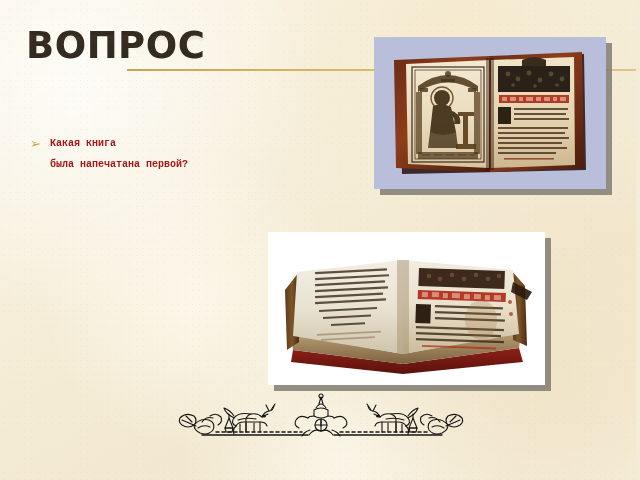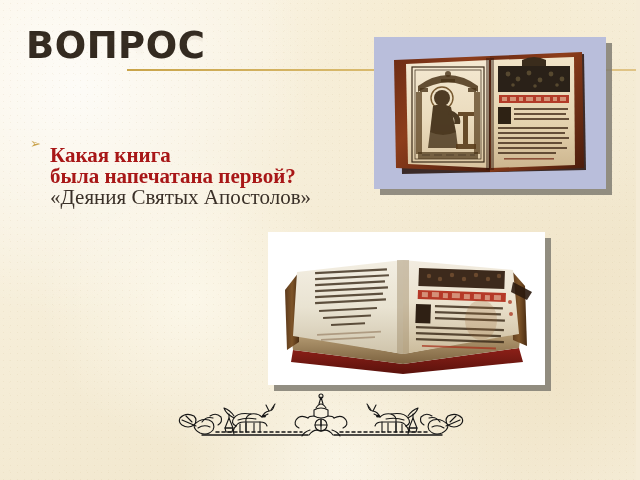--- a/index.html
+++ b/index.html
@@ -104,25 +104,24 @@
     flex: 0 0 auto;
     width: 20px;
     padding-top: 4px;
     font-size: 13px;
     line-height: 1;
     color: #c9a24a;
     text-align: left;
   }
   #bullet-text {
     flex: 1 1 auto;
-    font-family: Liberation Serif, serif;
-    font-size: 21px;
+    font-family: Liberation Mono, monospace;
+    font-size: 10px;
     line-height: 21px;
     color: #3a3028;
-    margin-top: 12px;
   }
   .q-strong {
     font-weight: 700;
     color: #a81717;
     display: block;
   }
   .q-plain {
     display: block;
     font-weight: 400;
     color: #3a3028;
@@ -185,21 +184,20 @@
     <div id="page-title-reflection" aria-hidden="true">ВОПРОС</div>
   </div>
   <div id="title-rule"></div>
 
   <div id="bullet-block">
     <div id="bullet-row">
       <span id="bullet-marker">➢</span>
       <div id="bullet-text">
         <span class="q-strong">Какая книга</span>
         <span class="q-strong">была напечатана первой?</span>
-        <span class="q-plain">«Деяния Святых Апостолов»</span>
       </div>
     </div>
   </div>
 
   <div class="photo" id="photo-top">
     <div class="book-stage">
       <svg width="100%" height="100%" viewBox="0 0 208 134" preserveAspectRatio="none">
         <defs>
           <linearGradient id="leatherT" x1="0" y1="0" x2="1" y2="1">
             <stop offset="0%" stop-color="#6d2c14"></stop>

